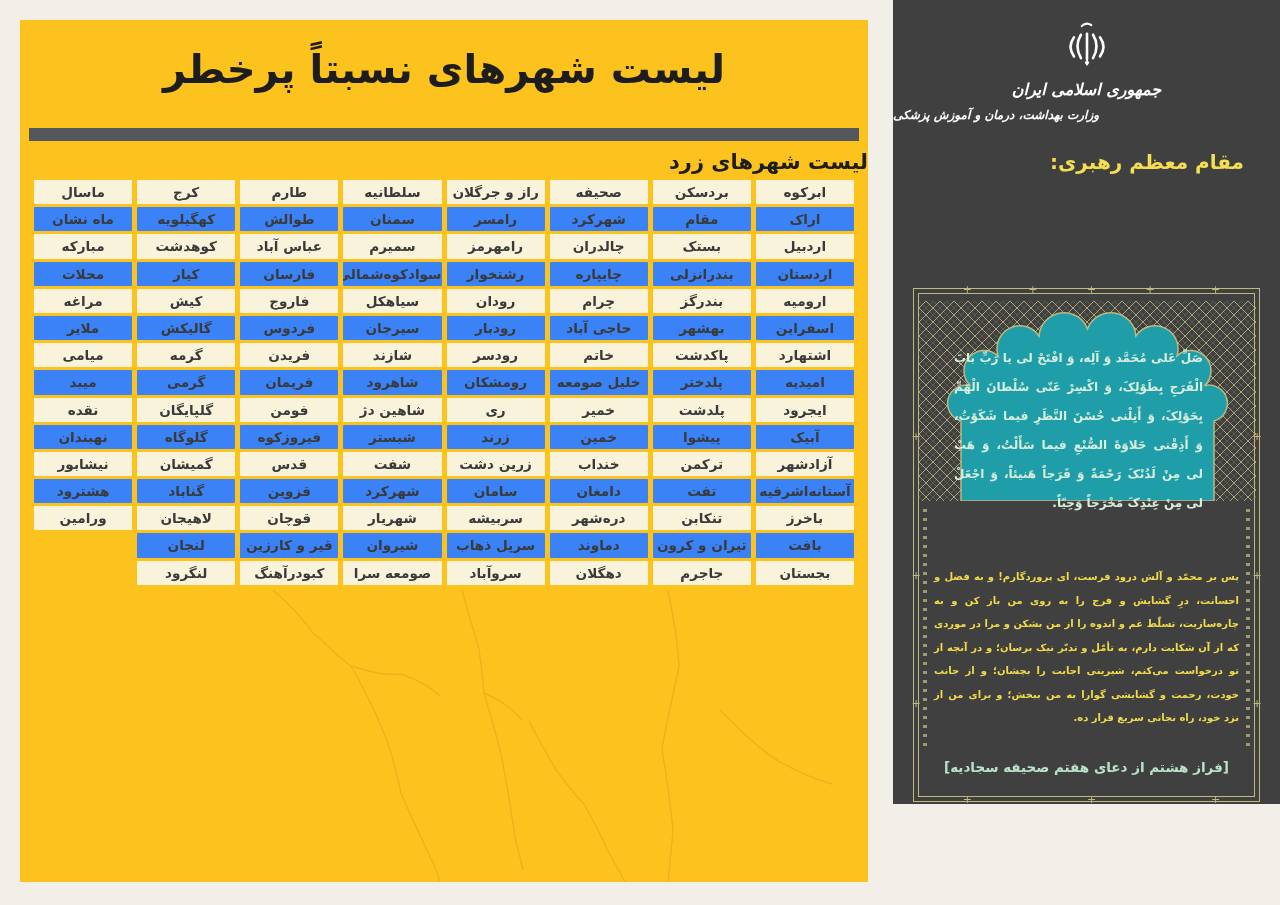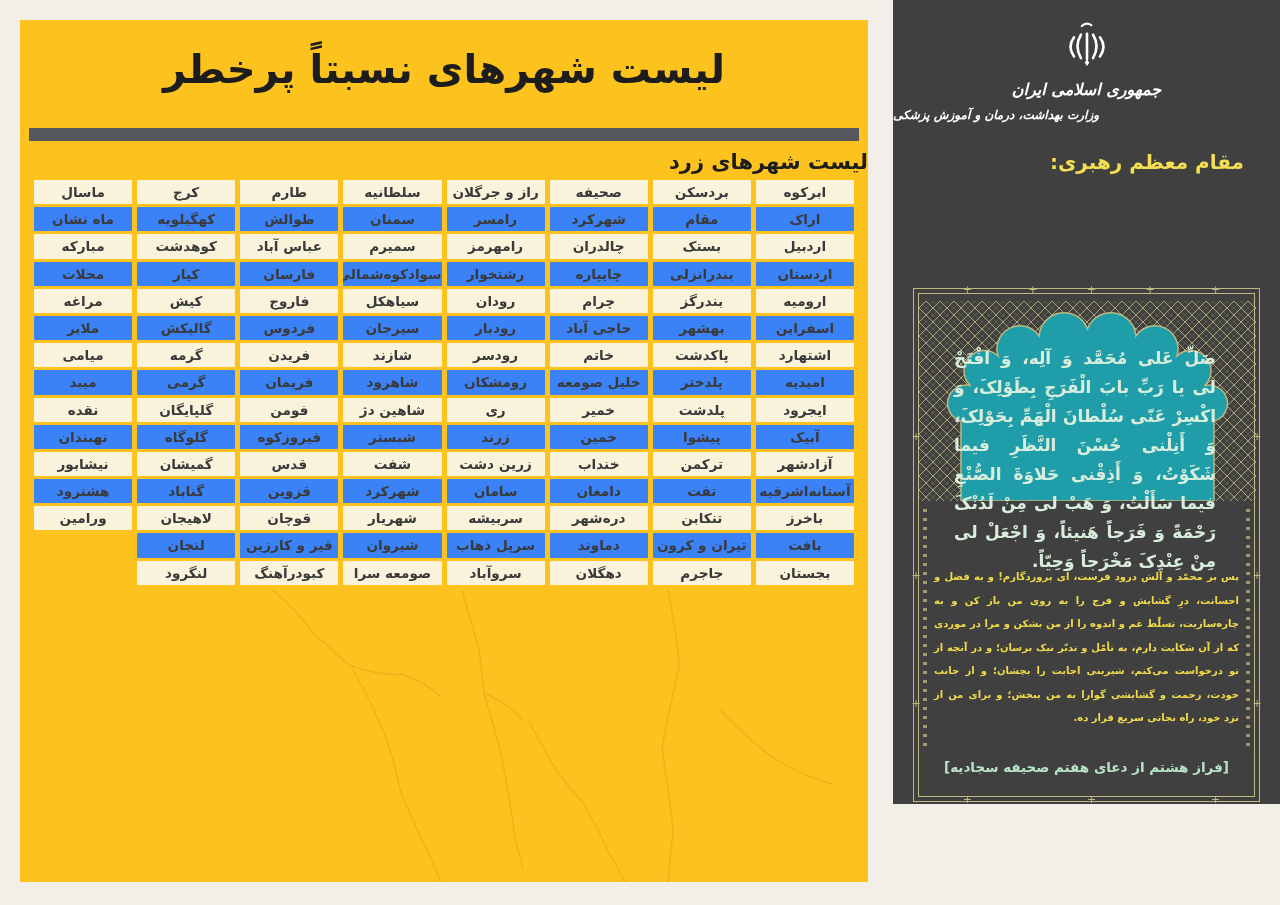--- a/index.html
+++ b/index.html
@@ -89,23 +89,23 @@
     width:10px; text-align:center; z-index:3;
   }
   .arch-band { position:absolute; top:12px; left:5px; right:5px; height:200px; }
   .side-dashes {
     position:absolute; top:215px; bottom:55px; width:4px; opacity:.75;
     background:repeating-linear-gradient(0deg,#BFB87F 0 3px, transparent 3px 9px);
   }
   .side-dashes.left { left:9px; }
   .side-dashes.right { right:9px; }
   .prayer-arabic {
-    position:absolute; top:55px; left:40px; right:43px;
+    position:absolute; top:55px; left:40px; right:56px;
     direction:rtl; text-align:justify; text-align-last:right;
-    color:#D8EDDC; font-size:17px; font-weight:bold; line-height:29px;
+    color:#D8EDDC; font-size:12px; font-weight:bold; line-height:29px;
   }
   .prayer-translation {
     position:absolute; top:276px; left:20px; right:20px;
     direction:rtl; text-align:justify; text-align-last:right;
     color:#F0DB4B; font-size:10px; font-weight:bold; line-height:23.5px;
   }
   .citation {
     position:absolute; top:470px; left:20px; right:20px;
     direction:rtl; text-align:center;
     color:#B9E3C9; font-size:13.5px; font-weight:bold;

